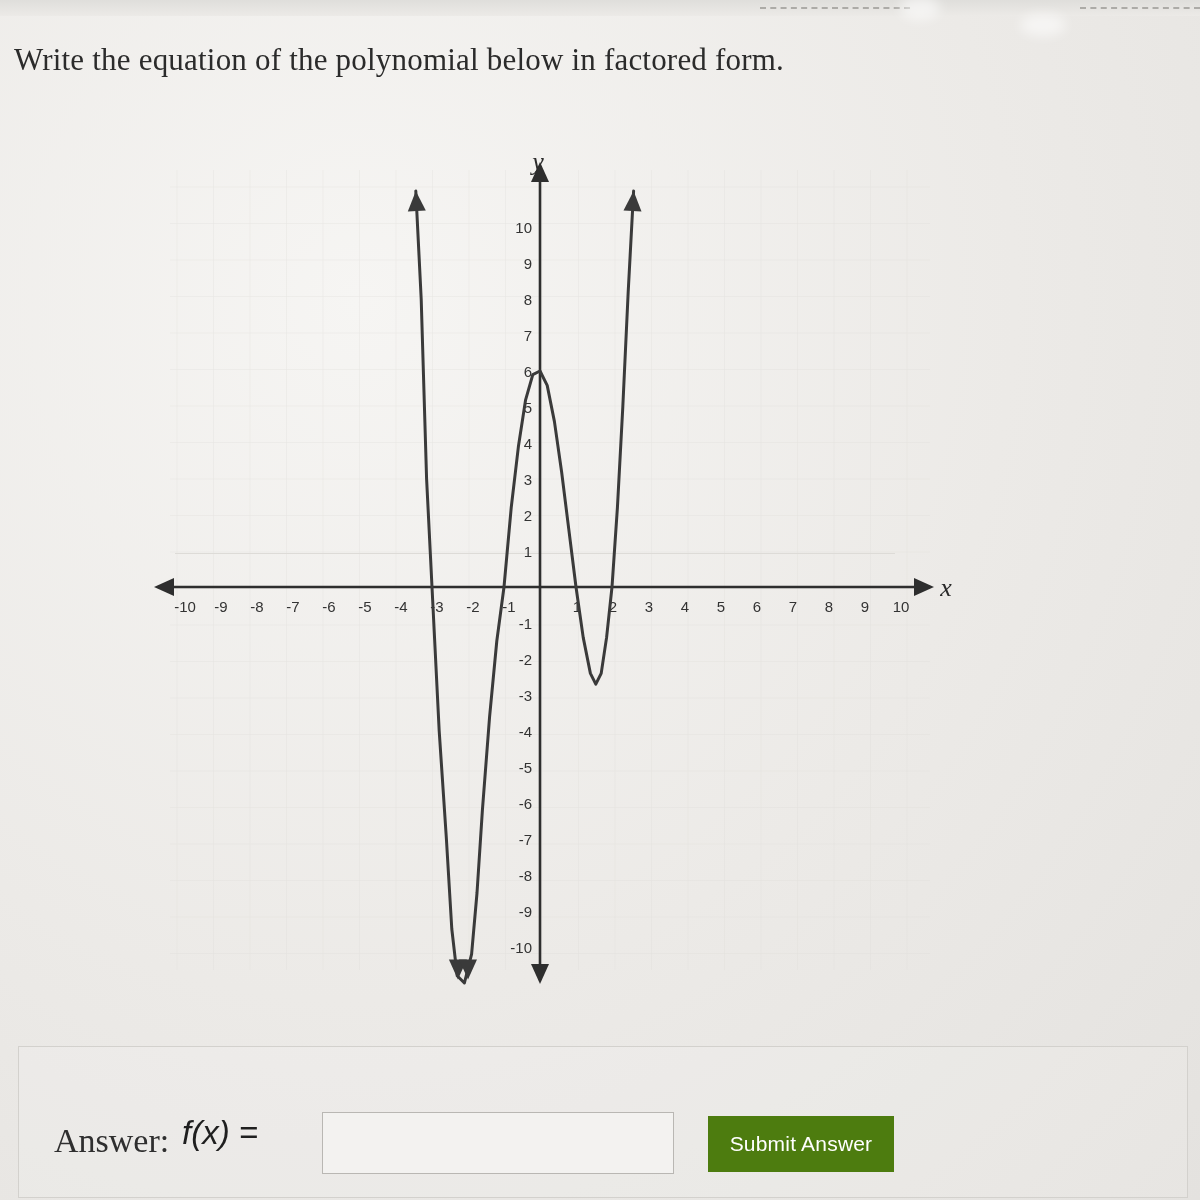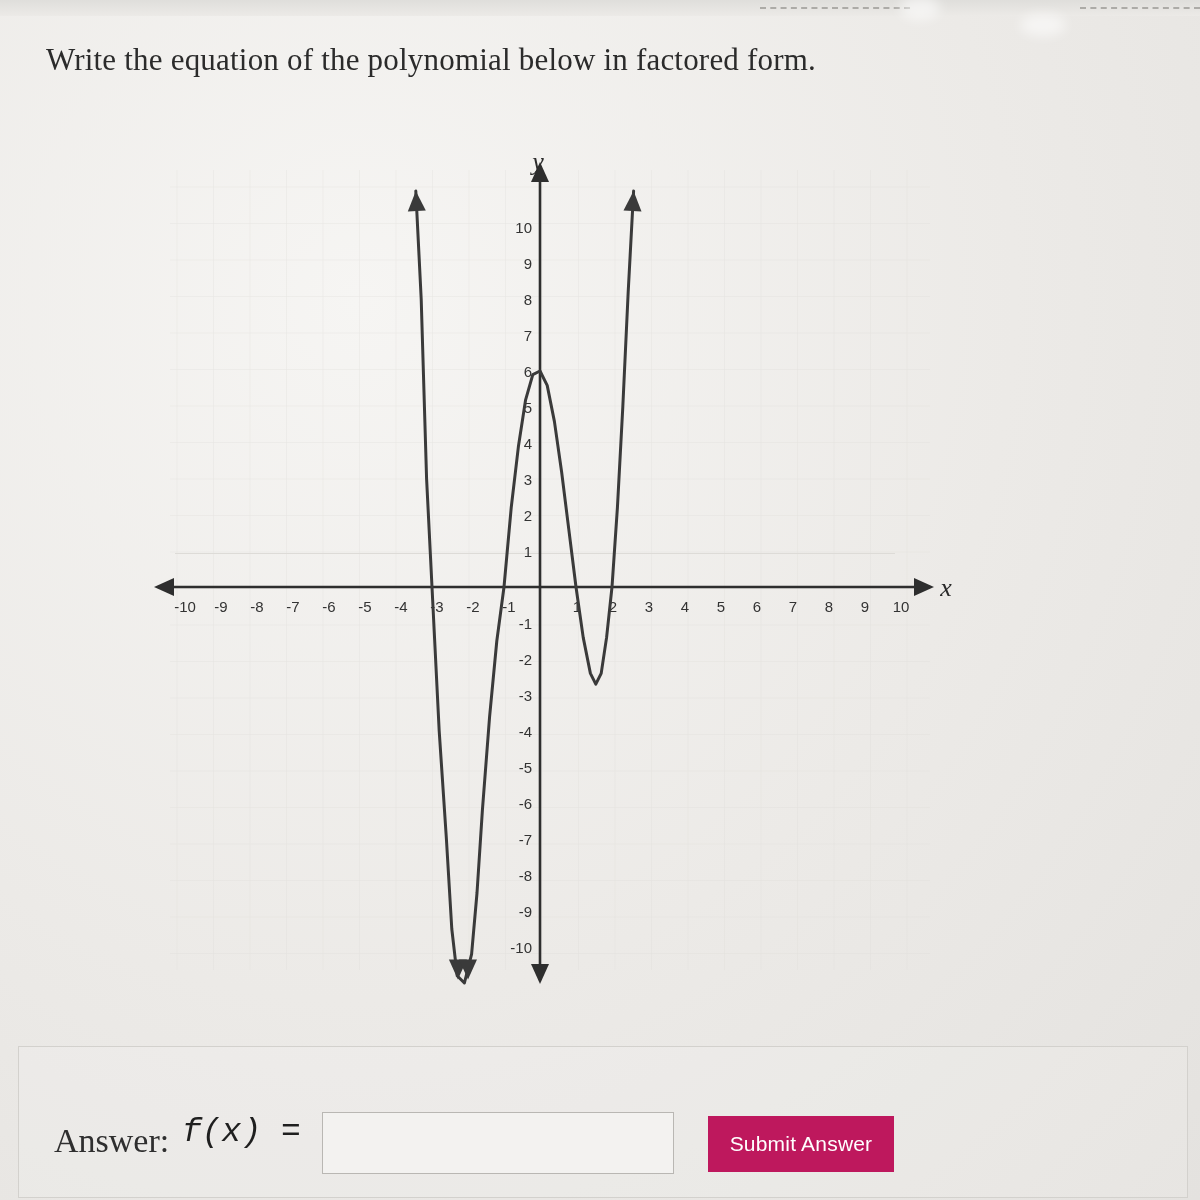--- a/index.html
+++ b/index.html
@@ -41,21 +41,20 @@
   }
 
   .question {
     position: absolute;
     left: 14px;
     top: 42px;
     font-size: 31px;
     color: #2b2b2b;
     letter-spacing: .2px;
     white-space: nowrap;
-    margin-left: 32px;
   }
 
   
   .graph-wrap {
     position: absolute;
     left: 140px;
     top: 150px;
     width: 820px;
     height: 850px;
   }
@@ -77,21 +76,21 @@
     top: 1122px;
     font-size: 34px;
     color: #2f2f2f;
   }
   .answer-fx {
     position: absolute;
     left: 182px;
     top: 1114px;
     font-size: 33px;
     font-style: italic;
-    font-family: Liberation Mono, monospace;
+    font-family: Liberation Sans, sans-serif;
     color: #1f1f1f;
     text-align: center;
   }
   .answer-input {
     position: absolute;
     left: 322px;
     top: 1112px;
     width: 352px;
     height: 62px;
     background: #f3f2f0;
@@ -102,21 +101,21 @@
     padding: 0 10px;
     color: #222;
     outline: none;
   }
   .submit-button {
     position: absolute;
     left: 708px;
     top: 1116px;
     width: 186px;
     height: 56px;
-    background: #be185d;
+    background: #4d7c0f;
     color: #ffffff;
     border: none;
     font-family: "Liberation Sans", sans-serif;
     font-size: 21px;
     letter-spacing: .2px;
     cursor: pointer;
   }
   .faint-rule {
     position: absolute;
     background: #dddbd7;

